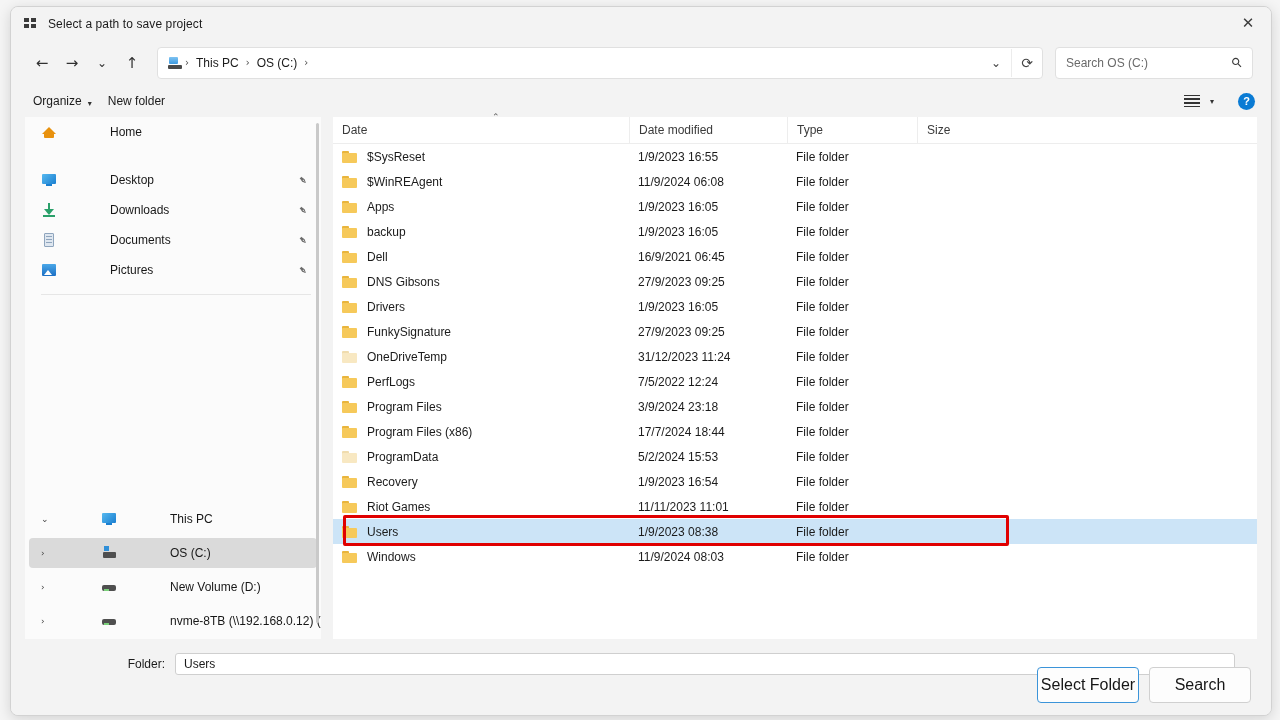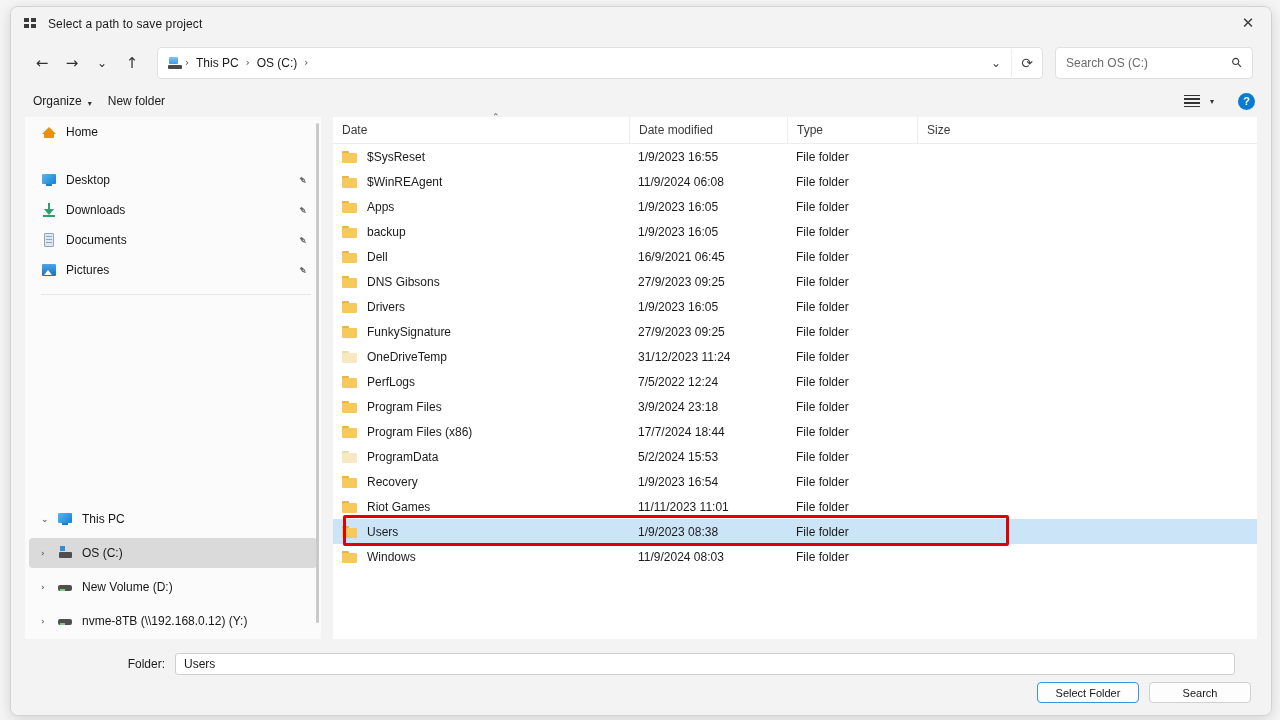--- a/index.html
+++ b/index.html
@@ -181,20 +181,21 @@
     background:#fbfbfb;
     overflow:hidden;
   }
   .sb-item {
     height: 30px;
     display:flex; align-items:center;
     padding-left: 12px; padding-right: 10px;
     border-radius:4px;
     margin: 0 4px;
     position: relative;
+    gap: 44px;
   }
   .sb-item.selected { background:#dadada; }
   .sb-label { font-size:12px; color:#171717; margin-left:9px; white-space:nowrap;}
   .sb-pin {
     margin-left:auto; color:#6d6d6d; font-size:11px;
     font-family:"DejaVu Sans", sans-serif;
     transform: rotate(45deg);
   }
   .sb-sep {
     height:1px; background:#e6e6e6; margin: 9px 10px 9px 16px;
@@ -358,23 +359,23 @@
     border-radius:3px;
     display:flex; align-items:center;
     font-size:12px; color:#1b1b1b;
     padding-left: 8px; box-sizing:border-box;
   }
   .btn-row {
     position:absolute; right: 20px; bottom: 12px;
     display:flex; align-items:center; gap:10px;
   }
   .btn {
-    height: 21px; min-width: 102px;
+    height: 36px; min-width: 102px;
     border-radius: 4px;
-    font-size: 11px; color:#161616;
+    font-size: 16px; color:#161616;
     background:#fdfdfd;
     border:1px solid #d0d0d0;
     display:flex; align-items:center; justify-content:center;
     box-sizing:border-box;
   }
   .btn.default { border-color:#3b94d9; }
 </style>
 </head>
 <body>
 

